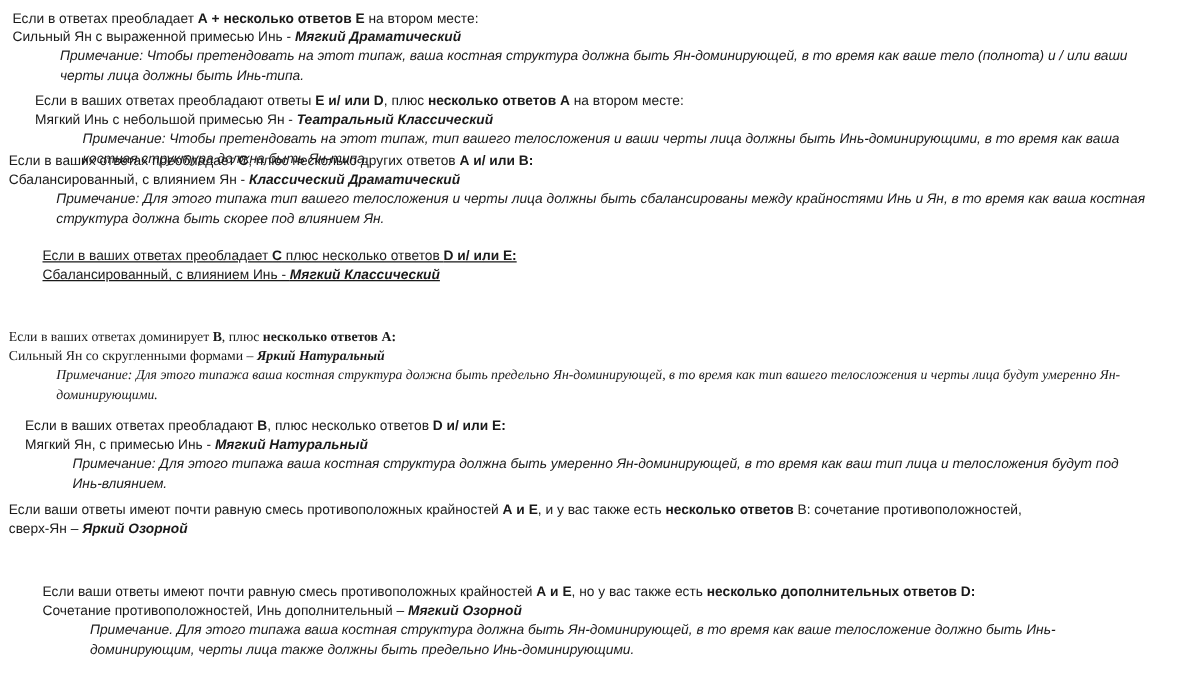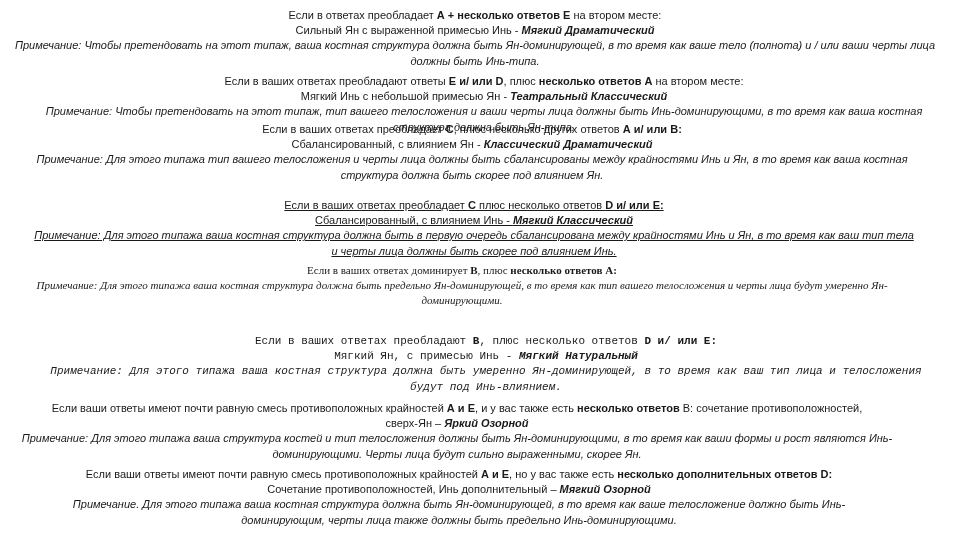--- a/index.html
+++ b/index.html
@@ -13,29 +13,29 @@
       position: relative;
       overflow: hidden;
       font-family: "Liberation Sans", "DejaVu Sans", sans-serif;
       font-size: 11px;
       line-height: 15.2px;
       color: #1a1a1a;
     }
     .block {
       position: absolute;
       margin: 0;
-      text-align: center;
     }
     .line {
       display: block;
       white-space: nowrap;
     }
     .note {
       font-style: italic;
       white-space: normal;
+      margin-left: 38px;
     }
     .b { font-weight: bold; }
     .bi { font-weight: bold; font-style: italic; }
   </style>
 </head>
 <body>
 
 <div class="block" style="left:10px; top:8px; width:930px;">
   <span class="line"><span>Если в ответах преобладает </span><span class="b">А + несколько ответов</span><span> </span><span class="b">E</span><span> на втором месте:</span></span>
   <span class="line"><span>Сильный Ян с выраженной примесью Инь - </span><span class="bi">Мягкий Драматический</span></span>
@@ -50,37 +50,36 @@
 
 <div class="block" style="left:7px; top:122px; width:930px;">
   <span class="line"><span>Если в ваших ответах преобладает </span><span class="b">C</span><span>, плюс несколько других ответов </span><span class="b">А и/ или В:</span><span></span></span>
   <span class="line"><span>Сбалансированный, с влиянием Ян - </span><span class="bi">Классический Драматический</span></span>
   <span class="line note">Примечание: Для этого типажа тип вашего телосложения и черты лица должны быть сбалансированы между крайностями Инь и Ян, в то время как ваша костная структура должна быть скорее под влиянием Ян.</span>
 </div>
 
 <div class="block" style="left:34px; top:198px; width:880px;text-decoration:underline;">
   <span class="line"><span>Если в ваших ответах преобладает </span><span class="b">C</span><span> плюс несколько ответов </span><span class="b">D и/ или Е:</span><span></span></span>
   <span class="line"><span>Сбалансированный, с влиянием Инь - </span><span class="bi">Мягкий Классический</span></span>
-  <span class="line note">Примечание: Для этого типажа ваша костная структура должна быть в первую очередь сбалансирована между крайностями Инь и Ян, в то время как ваш тип тела и черты лица должны быть скорее под влиянием Инь.</span>
 </div>
 
 <div class="block" style="left:7px; top:263px; width:910px;font-family:Liberation Serif, serif;">
   <span class="line"><span>Если в ваших ответах доминирует </span><span class="b">B</span><span>, плюс </span><span class="b">несколько ответов А:</span><span></span></span>
+  <span class="line"><span>Сильный Ян со скругленными формами – </span><span class="bi">Яркий Натуральный</span></span>
   <span class="line note">Примечание: Для этого типажа ваша костная структура должна быть предельно Ян-доминирующей, в то время как тип вашего телосложения и черты лица будут умеренно Ян-доминирующими.</span>
 </div>
 
-<div class="block" style="left:36px; top:334px; width:900px;font-family:Liberation Mono, monospace;">
+<div class="block" style="left:20px; top:334px; width:900px;">
   <span class="line"><span>Если в ваших ответах преобладают </span><span class="b">B</span><span>, плюс несколько ответов </span><span class="b">D и/ или Е:</span><span></span></span>
   <span class="line"><span>Мягкий Ян, с примесью Инь - </span><span class="bi">Мягкий Натуральный</span></span>
   <span class="line note">Примечание: Для этого типажа ваша костная структура должна быть умеренно Ян-доминирующей, в то время как ваш тип лица и телосложения будут под Инь-влиянием.</span>
 </div>
 
 <div class="block" style="left:7px; top:401px; width:900px;">
   <span class="line"><span>Если ваши ответы имеют почти равную смесь противоположных крайностей </span><span class="b">А и Е</span><span>, и у вас также есть </span><span class="b">несколько ответов</span><span> B: сочетание противоположностей,</span></span>
   <span class="line"><span>сверх-Ян – </span><span class="bi">Яркий Озорной</span></span>
-  <span class="line note">Примечание: Для этого типажа ваша структура костей и тип телосложения должны быть Ян-доминирующими, в то время как ваши формы и рост являются Инь-доминирующими. Черты лица будут сильно выраженными, скорее Ян.</span>
 </div>
 
 <div class="block" style="left:34px; top:467px; width:850px;">
   <span class="line"><span>Если ваши ответы имеют почти равную смесь противоположных крайностей </span><span class="b">А и Е</span><span>, но у вас также есть </span><span class="b">несколько дополнительных ответов D:</span><span></span></span>
   <span class="line"><span>Сочетание противоположностей, Инь дополнительный – </span><span class="bi">Мягкий Озорной</span></span>
   <span class="line note">Примечание. Для этого типажа ваша костная структура должна быть Ян-доминирующей, в то время как ваше телосложение должно быть Инь-доминирующим, черты лица также должны быть предельно Инь-доминирующими.</span>
 </div>
 
 </body></html>

